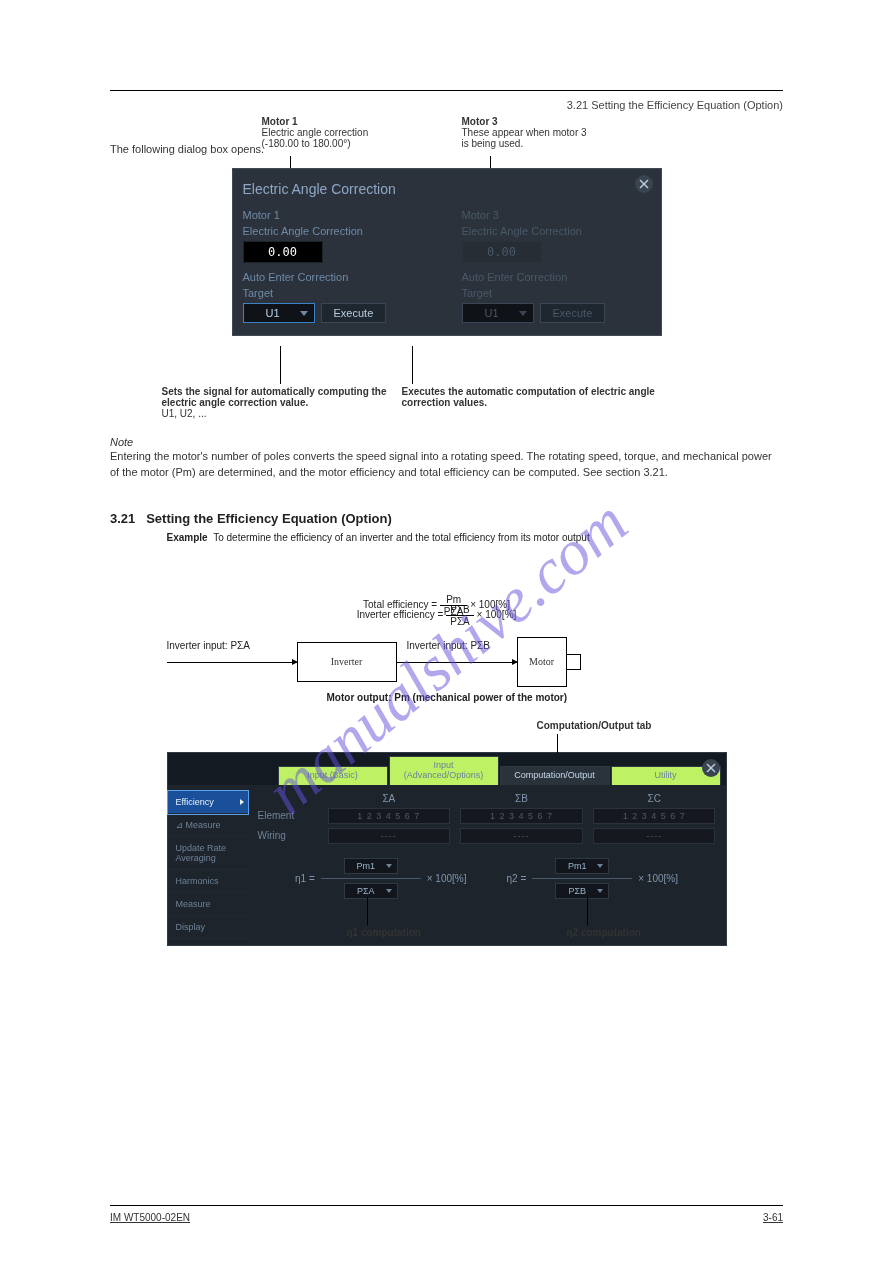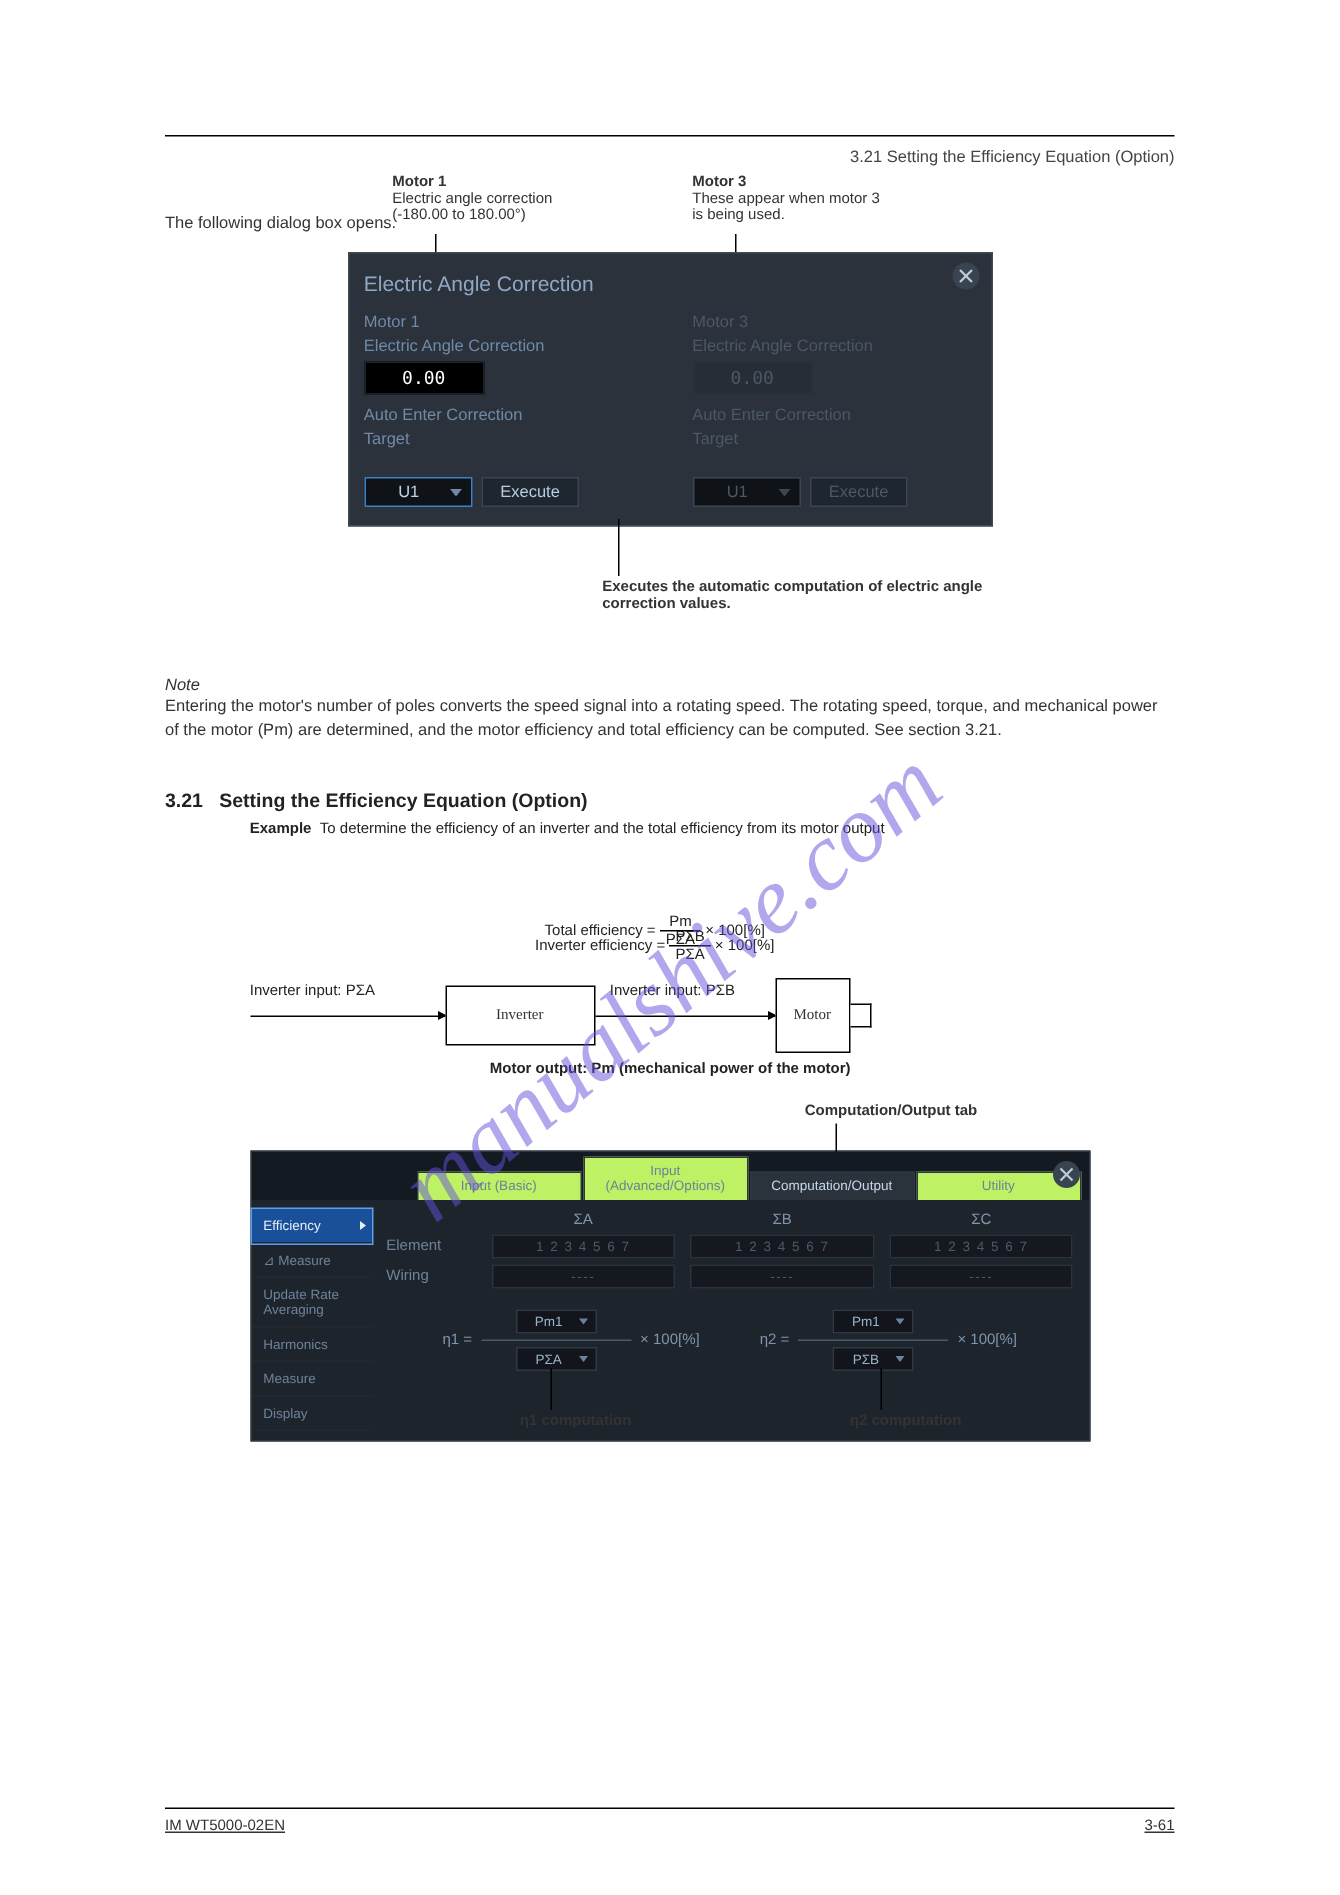--- a/index.html
+++ b/index.html
@@ -58,21 +58,21 @@
   .d1-cols { display:flex; gap:30px; }
   .d1-col { flex:1; font-size: 11px; }
   .d1-label { color:#6f8aa8; margin: 4px 0; }
   .d1-label.dim { color:#4a5868; }
   .val-input {
     background:#000; color:#fff; font-family: monospace; font-size:12px;
     padding:3px 8px; width:80px; display:inline-block; text-align:center;
     border:1px solid #1b232b;
   }
   .val-input.dim { background:#262d35; color:#4a5868; border-color:#2a333d; }
-  .d1-row2 { display:flex; gap:6px; align-items:center; margin-top:19px; }
+  .d1-row2 { display:flex; gap:6px; align-items:center; margin-top:4px; }
   .select-box {
     background:#0f1216; border:1px solid #3c82c6; color:#bcd4ea;
     padding:3px 22px 3px 10px; font-size:11px; position:relative; width:72px; text-align:center;
   }
   .select-box.dim { border-color:#3a4655; color:#4a5868; }
   .select-box::after {
     content:""; position:absolute; right:6px; top:50%; margin-top:-2px;
     border-left:4px solid transparent; border-right:4px solid transparent;
     border-top:5px solid #6f8aa8;
   }
@@ -209,20 +209,25 @@
           <div class="d1-label dim" style="margin-top:8px;">Auto Enter Correction</div>
           <div class="d1-label dim">Target</div>
           <div class="d1-row2">
             <div class="select-box dim">U1</div>
             <div class="btn dim">Execute</div>
           </div>
         </div>
       </div>
     </div>
 
+    <div class="callout" style="left:-70px; top:218px; white-space:normal; width:230px;">
+      <div><b>Sets the signal for automatically computing the electric angle correction value.</b></div>
+      <div>U1, U2, ...</div>
+      <div class="line-v" style="left:118px; top:-40px; height:38px;"></div>
+    </div>
     <div class="callout" style="left:170px; top:218px; white-space:normal; width:260px;">
       <div><b>Executes the automatic computation of electric angle correction values.</b></div>
       <div class="line-v" style="left:10px; top:-40px; height:38px;"></div>
     </div>
   </div>
 
   <div style="height:80px;"></div>
 
   <div style="font-style:italic; font-size:11px; margin-top:20px;">Note</div>
   <div class="body-text">Entering the motor's number of poles converts the speed signal into a rotating speed. The rotating speed, torque, and mechanical power of the motor (Pm) are determined, and the motor efficiency and total efficiency can be computed. See section 3.21.</div>

